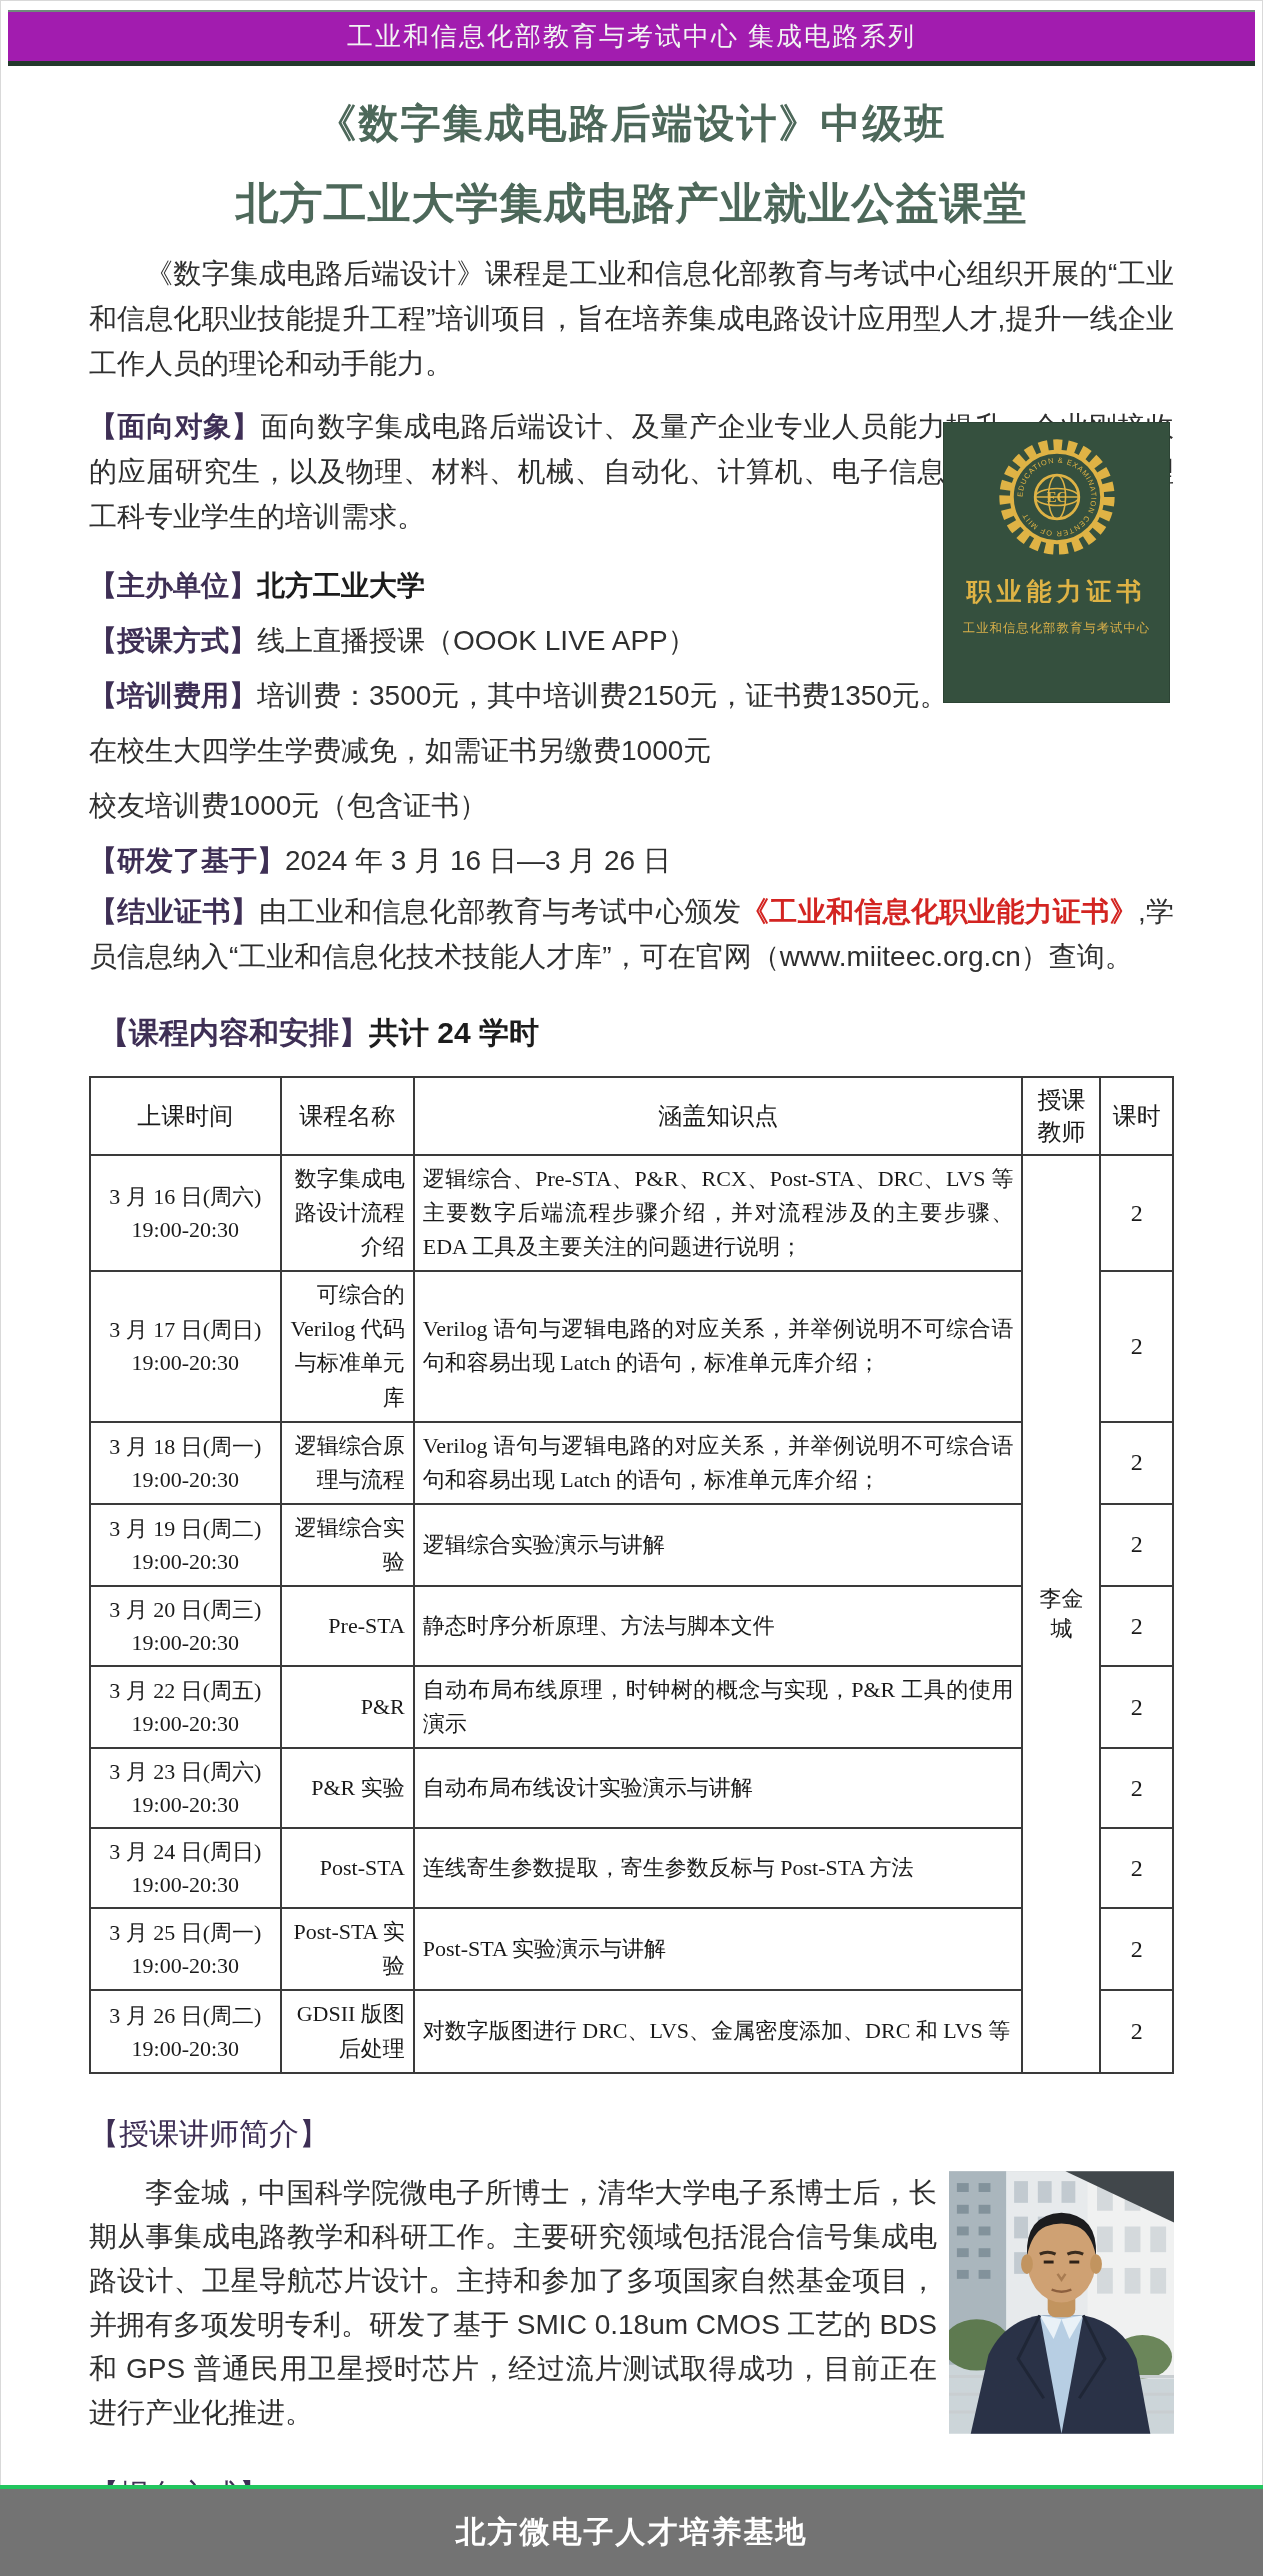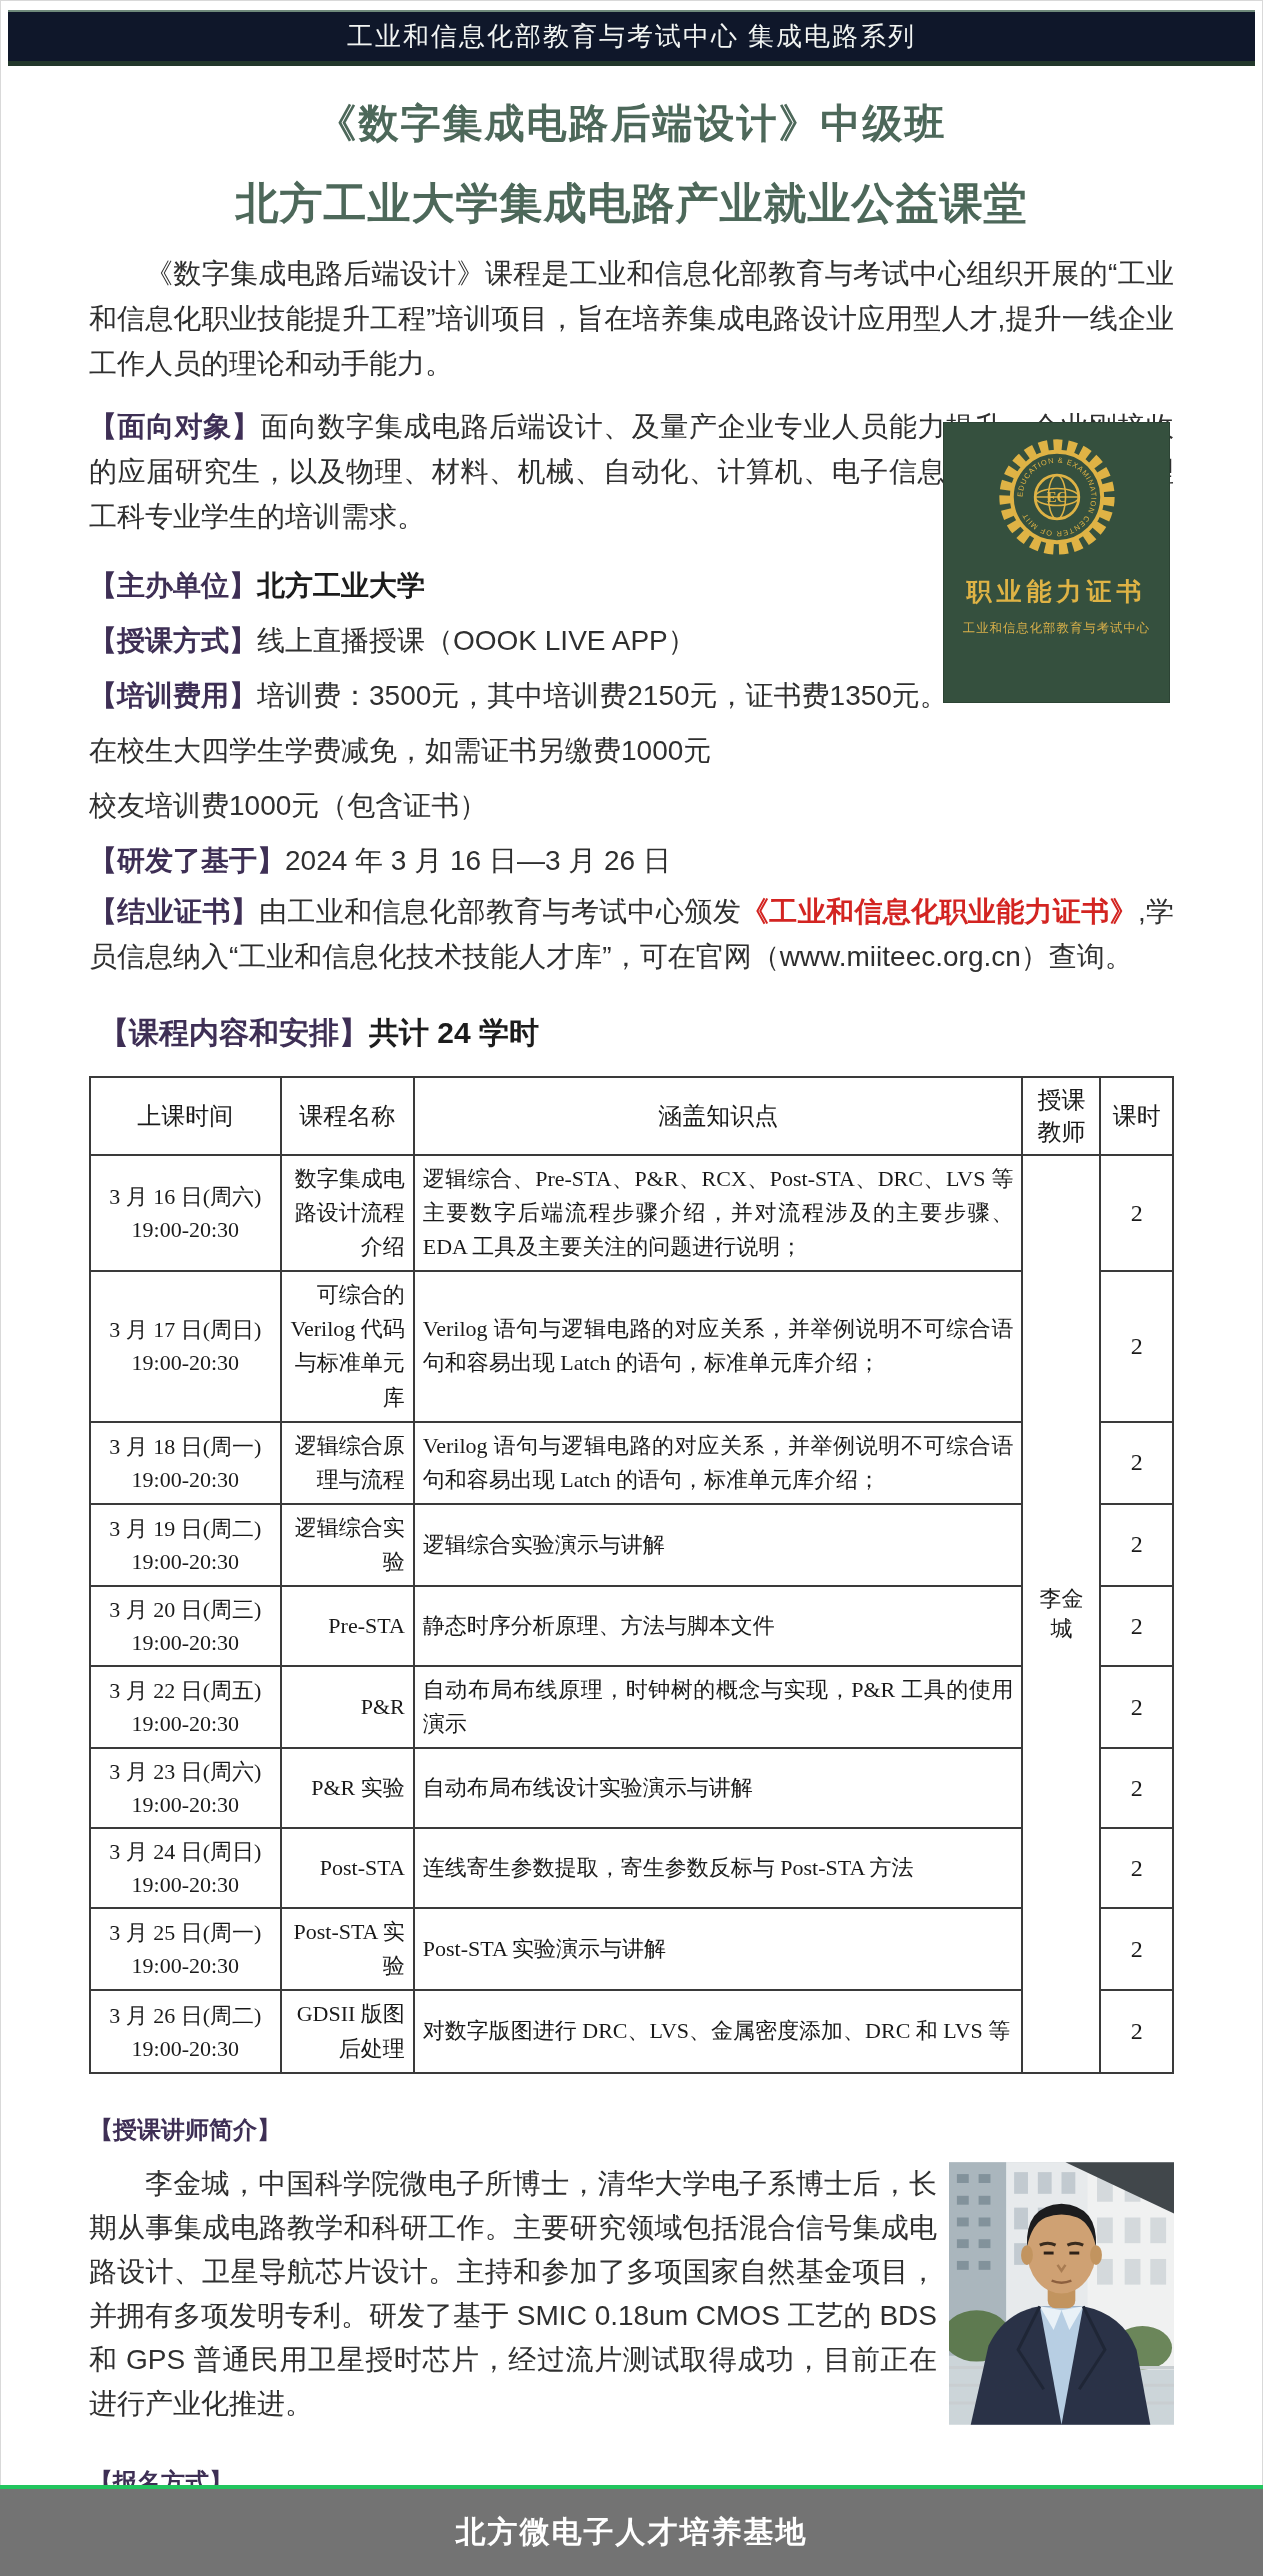--- a/index.html
+++ b/index.html
@@ -3,21 +3,21 @@
 <meta charset="utf-8">
 <style>
   html,body{margin:0;padding:0;background:#e9e9e9;}
   .page{
     position:relative;width:1263px;height:2576px;margin:0 auto;background:#ffffff;
     font-family:"Liberation Sans",sans-serif;color:#2f2f2f;overflow:hidden;
     box-shadow:inset 0 0 0 1px #d9d9d9;
   }
   
   .top-banner{
-    position:relative;margin:10px 8px 0 8px;height:49px;background:#0f172a;
+    position:relative;margin:10px 8px 0 8px;height:49px;background:#a21caf;
     border-top:2px solid #6f8a7b;border-bottom:5px solid #23382c;
     display:flex;align-items:center;justify-content:center;
     color:#f2f5f3;font-size:26px;letter-spacing:2px;
   }
   .title{margin:30px 0 0 0;text-align:center;font-size:40px;font-weight:700;color:#4d685a;letter-spacing:2px;}
   .subtitle{margin:24px 0 0 0;text-align:center;font-size:43px;font-weight:700;color:#4d685a;letter-spacing:1px;}
   .content{position:relative;padding:0 89px;}
   .para{font-size:28px;line-height:45px;margin:18px 0 0 0;text-align:justify;}
   .indent{text-indent:2em;}
   .lbl{color:#3e2f55;font-weight:700;}
@@ -40,21 +40,21 @@
   }
   table.sched th,table.sched td{border:2px solid #3a3a3a;padding:6px 8px;vertical-align:middle;}
   table.sched th{font-weight:400;font-size:24px;height:57px;}
   .date-cell{text-align:center;line-height:1.5;white-space:nowrap;}
   .course-cell{text-align:right;line-height:1.55;}
   .topics-cell{text-align:justify;line-height:1.55;}
   .topics-cell.center{text-align:left;}
   .teacher-cell{text-align:center;}
   .hours-cell{text-align:center;font-size:24px;}
   
-  .sect-label{font-size:24px;font-weight:700;color:#3e2f55;margin:40px 0 0 0;}
+  .sect-label{font-size:30px;font-weight:400;color:#3e2f55;margin:40px 0 0 0;}
   .instructor-row{display:flex;margin-top:16px;gap:12px;}
   .bio{flex:1;font-size:28px;line-height:44px;text-align:justify;text-indent:2em;margin:0;}
   .photo{width:225px;height:263px;flex:0 0 auto;}
   
   .signup-para{font-size:28px;line-height:45px;margin:20px 0 0 0;text-align:justify;text-indent:2em;}
   
   .footer-bar{
     position:absolute;left:0;right:0;bottom:0;height:87px;background:#737373;
     border-top:4px solid #22c55e;display:flex;align-items:center;justify-content:center;
     color:#ffffff;font-size:30px;font-weight:700;letter-spacing:2px;

